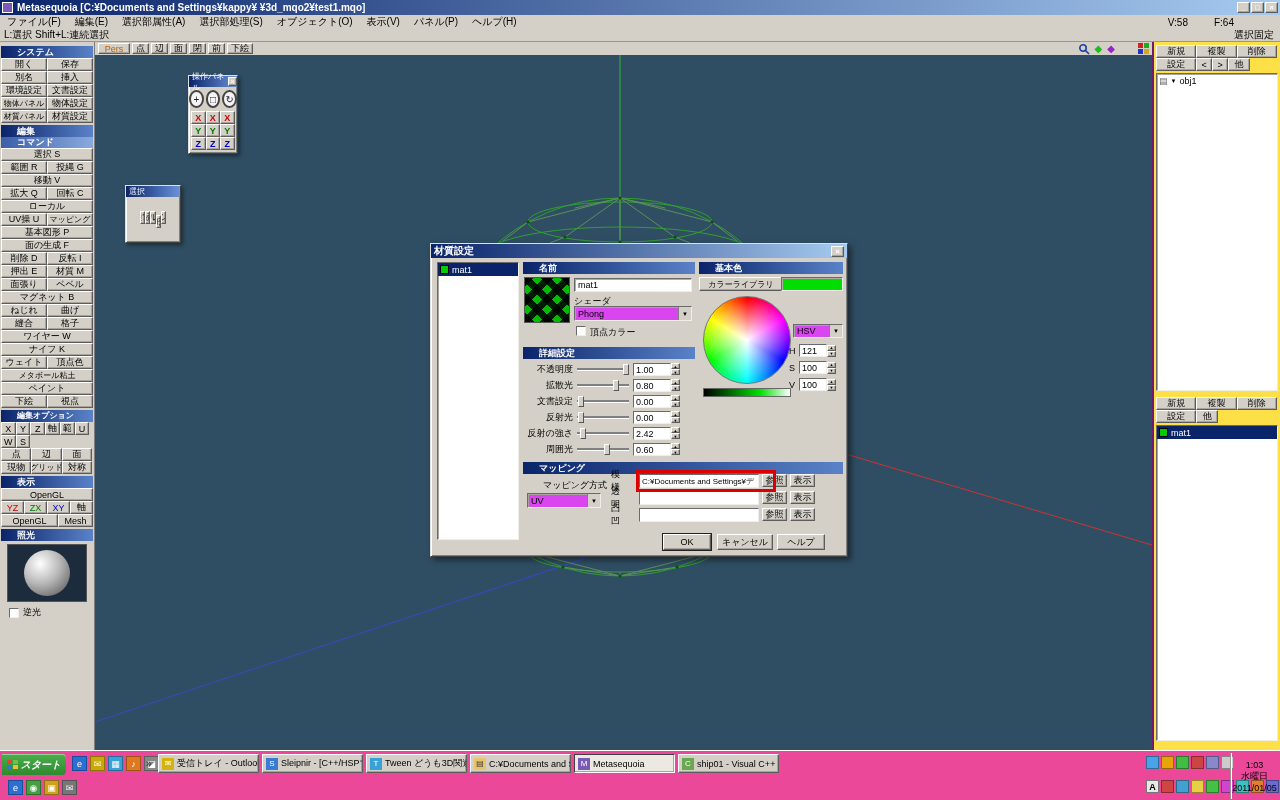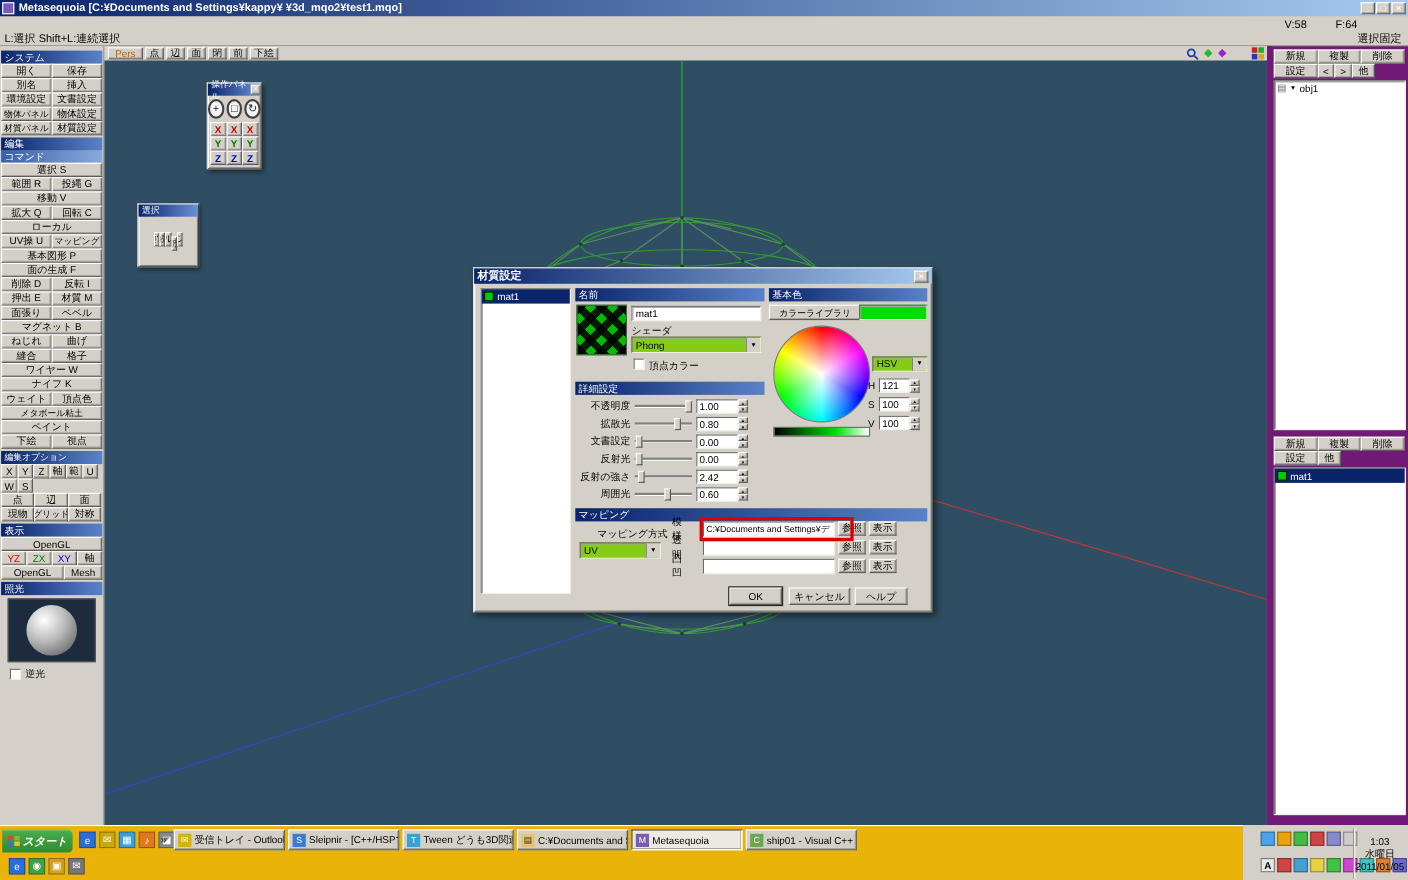--- a/index.html
+++ b/index.html
@@ -2,56 +2,56 @@
 <html><head>
 <meta charset="utf-8">
 <style>
 *{margin:0;padding:0;box-sizing:border-box}
 html,body{width:1280px;height:800px}
 body{font-family:"Liberation Sans","DejaVu Sans",sans-serif;background:#d4d0c8;position:relative;overflow:hidden;font-size:11px;color:#000}
 .abs{position:absolute}
 .raised{background:#d4d0c8;border:1px solid;border-color:#ffffff #5c5c5c #5c5c5c #ffffff;box-shadow:inset -1px -1px 0 #a8a49c}
 .sunkenw{background:#fff;border:1px solid;border-color:#6a6a6a #f0eee8 #f0eee8 #6a6a6a;box-shadow:inset 1px 1px 0 #b0aca4}
 .btn{display:inline-flex;align-items:center;justify-content:center;font-size:9px;height:13px;white-space:nowrap;overflow:hidden;cursor:default}
-.hdrbar{background:linear-gradient(90deg,#0a246a,#5a82c8);color:#fff;font-size:9px;line-height:12px;height:12px;padding-left:3px;font-weight:normal}
+.hdrbar{background:linear-gradient(90deg,#0a246a,#5a82c8);color:#fff;font-size:9px;line-height:12px;height:12px;padding-left:16px;font-weight:bold}
 .titlebar{left:0;top:0;width:1280px;height:15px;background:linear-gradient(90deg,#0a246a,#a6caf0);display:flex;align-items:center;color:#fff;font-size:10px;font-weight:bold;padding:0 2px}
 .winbtn{width:13px;height:11px;font-size:8px;margin-left:1px;line-height:9px}
 .menubar{left:0;top:15px;width:1280px;height:14px;background:#d4d0c8;display:flex;align-items:center;font-size:10px}
 .menu-item{padding:0 7px}
 .hintbar{left:0;top:29px;width:1280px;height:13px;background:#d4d0c8;display:flex;align-items:center;font-size:10px;border-bottom:1px solid #9a968e}
 .sidebar{left:0;top:42px;width:95px;height:708px;background:#d4d0c8;border-right:1px solid #808080;padding:2px 1px}
 .btngrid{display:flex;flex-wrap:wrap}
 .btngrid .btn{flex:0 0 auto}
 .sechdr{margin-top:2px}
 .vheader{left:95px;top:42px;width:1057px;height:13px;background:#d4d0c8;display:flex;align-items:center;gap:2px;padding:0 3px}
 .canvas{left:95px;top:55px;width:1057px;height:695px;background:#2f4e63}
-.rpanel{left:1152px;top:42px;width:128px;height:708px;background:#701a75;border-left:4px solid #701a75;padding:3px 2px}
+.rpanel{left:1152px;top:42px;width:128px;height:708px;background:#fde047;border-left:2px solid #701a75;padding:3px 2px}
 .listbox{background:#fff;border:1px solid;border-color:#6a6a6a #f0eee8 #f0eee8 #6a6a6a;box-shadow:inset 1px 1px 0 #a8a49c}
 .selrow{display:flex;align-items:center;height:13px;background:#0a246a;color:#fff;font-size:9px;gap:3px;padding:0 2px}
 .plainrow{display:flex;align-items:center;height:13px;font-size:9px;gap:3px;padding:0 2px}
 .swatch9{width:9px;height:9px;border:1px solid #000}
 .fpanel{background:#d4d0c8;border:1px solid;border-color:#dfdfdf #404040 #404040 #dfdfdf;box-shadow:inset 1px 1px 0 #fff,inset -1px -1px 0 #808080,2px 2px 4px rgba(0,0,0,.45)}
 .ptitle{height:11px;background:linear-gradient(90deg,#0a246a,#6a92d8);color:#fff;font-size:8px;line-height:11px;padding-left:3px;display:flex;align-items:center}
 .circlebtn{width:18px;height:18px;border-radius:50%;border:2px solid #444;background:#f4f4f4;display:inline-flex;align-items:center;justify-content:center;font-size:10px;color:#223}
 .dialog{left:430px;top:243px;width:418px;height:314px;background:#d4d0c8;border:1px solid;border-color:#dfdfdf #404040 #404040 #dfdfdf;box-shadow:inset 1px 1px 0 #fff,inset -1px -1px 0 #808080,3px 3px 6px rgba(0,0,0,.5);z-index:30}
 .dtitle{height:14px;background:linear-gradient(90deg,#0a246a,#a6caf0);color:#fff;font-size:10px;font-weight:bold;display:flex;align-items:center;padding:0 3px}
-.dd{display:flex;align-items:center;background:#84cc16;border:1px solid;border-color:#6a6a6a #f0eee8 #f0eee8 #6a6a6a;box-shadow:inset 1px 1px 0 #a8a49c;font-size:9px;padding-left:3px}
+.dd{display:flex;align-items:center;background:#d946ef;border:1px solid;border-color:#6a6a6a #f0eee8 #f0eee8 #6a6a6a;box-shadow:inset 1px 1px 0 #a8a49c;font-size:9px;padding-left:3px}
 .ddarrow{margin-left:auto;width:13px;height:100%;background:#d4d0c8;border-left:1px solid #808080;display:flex;align-items:center;justify-content:center;font-size:6px}
 .srow{display:flex;align-items:center;height:16px}
 .slbl{width:54px;text-align:right;font-size:9px;padding-right:4px}
 .sgroove{position:relative;width:52px;height:3px;background:#808080;border-bottom:1px solid #fff;margin-right:4px}
 .sthumb{position:absolute;top:-4px;width:6px;height:11px;background:#d4d0c8;border:1px solid;border-color:#fff #555 #555 #fff}
 .sval{width:38px;height:13px;background:#fff;border:1px solid;border-color:#6a6a6a #f0eee8 #f0eee8 #6a6a6a;font-size:9px;padding:1px 2px;overflow:hidden}
 .spinstack{display:flex;flex-direction:column;width:9px}
 .spinstack .btn{height:6px;font-size:4px;width:9px}
 .mrow{display:flex;align-items:center;height:17px}
 .mlbl{width:28px;text-align:left;font-size:9px;padding-right:18px}
 .mtext{width:120px;height:14px;background:#fff;border:1px solid;border-color:#6a6a6a #f0eee8 #f0eee8 #6a6a6a;font-size:8px;padding:1px 2px;overflow:hidden;white-space:nowrap}
 .mbtn{width:25px;margin-left:3px}
-.taskbar{left:0;top:750px;width:1130px;height:50px;background:#eab308;border-top:1px solid #fff}
+.taskbar{left:0;top:750px;width:1280px;height:50px;background:#ec4899;border-top:1px solid #fff}
 .task{display:flex;align-items:center;gap:3px;width:101px;height:19px;padding:0 3px;font-size:9px;background:#d4d0c8;border:1px solid;border-color:#fff #5c5c5c #5c5c5c #fff;box-shadow:inset -1px -1px 0 #a8a49c;overflow:hidden;white-space:nowrap}
 .ticon{width:12px;height:12px;flex:0 0 12px;color:#fff;font-size:8px;display:inline-flex;align-items:center;justify-content:center}
 .qlicon{width:15px;height:15px;color:#fff;font-size:9px;display:inline-flex;align-items:center;justify-content:center;border:1px solid rgba(0,0,0,.3)}
 .trayicon{width:13px;height:13px;display:inline-block;border:1px solid rgba(0,0,0,.35)}
 .wheel{width:88px;height:88px;border-radius:50%;border:1px solid #777;background:radial-gradient(circle,#ffffff 0%,rgba(255,255,255,0) 68%),conic-gradient(from 0deg,#f00,#f0f,#00f,#0ff,#0f0,#ff0,#f00)}
 .checker{background:repeating-linear-gradient(45deg,rgba(0,0,0,.85) 0 7px,transparent 7px 14px),repeating-linear-gradient(-45deg,rgba(0,0,0,.85) 0 7px,transparent 7px 14px),#00bb00;border:1px solid #555}
 .chk{width:10px;height:10px;background:#fff;border:1px solid;border-color:#6a6a6a #f0eee8 #f0eee8 #6a6a6a}
 .colorgrid{display:grid;grid-template-columns:5px 5px;grid-template-rows:5px 5px;gap:1px}
 .flag{display:grid;grid-template-columns:5px 5px;grid-template-rows:4px 4px;gap:1px;margin-right:3px}
 </style>
@@ -62,20 +62,31 @@
   <span style="width:11px;height:11px;background:#7a5ab5;border:1px solid #fff;margin-right:4px"></span>
   <span>Metasequoia [C:¥Documents and Settings¥kappy¥        ¥3d_mqo2¥test1.mqo]</span>
   <span style="margin-left:auto;display:flex">
     <span class="btn raised winbtn">_</span>
     <span class="btn raised winbtn">□</span>
     <span class="btn raised winbtn">×</span>
   </span>
 </div>
 
 <div class="abs menubar">
+  <span style="display:flex">
+
+  <span class="menu-item">ファイル(F)</span>
+      <span class="menu-item">編集(E)</span>
+      <span class="menu-item">選択部属性(A)</span>
+      <span class="menu-item">選択部処理(S)</span>
+      <span class="menu-item">オブジェクト(O)</span>
+      <span class="menu-item">表示(V)</span>
+      <span class="menu-item">パネル(P)</span>
+      <span class="menu-item">ヘルプ(H)</span>
+    </span>
   <span style="margin-left:auto;display:flex;gap:26px;padding-right:46px;font-size:10px">
     <span>V:58</span>
     <span>F:64</span>
   </span>
 </div>
 
 <div class="abs hintbar">
   <span style="padding-left:4px">L:選択  Shift+L:連続選択</span>
   <span style="margin-left:auto;padding-right:6px">選択固定</span>
 </div>

